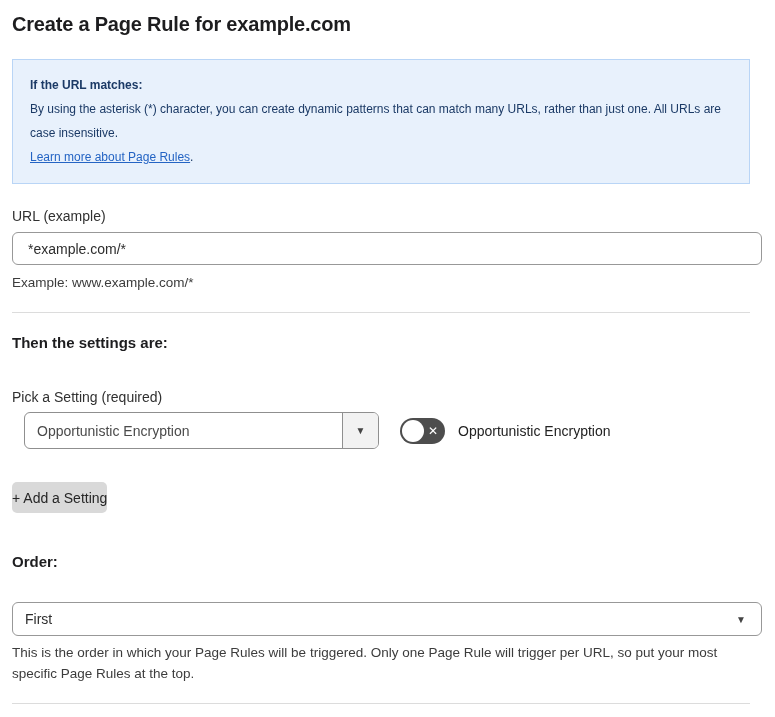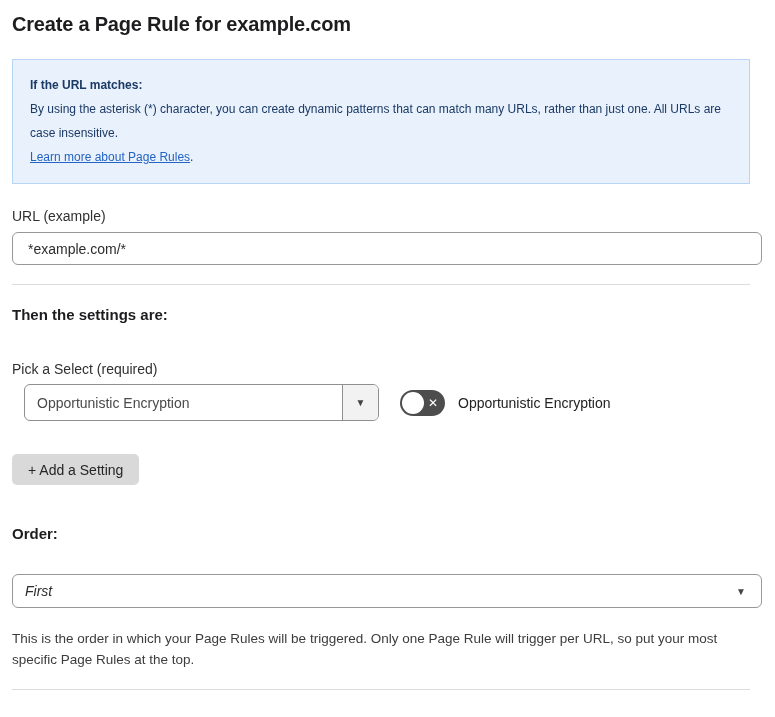--- a/index.html
+++ b/index.html
@@ -151,21 +151,21 @@
     margin-left: 13px;
     font-size: 14px;
     color: #222;
   }
   
   .btn {
     display: inline-flex;
     align-items: center;
     justify-content: center;
     height: 31px;
-    padding: 0 16px;
+    padding: 0 0;
     border: none;
     border-radius: 5px;
     font-size: 14px;
     font-family: "Liberation Sans", "DejaVu Sans", sans-serif;
     cursor: pointer;
   }
   .btn-gray {
     background: #d9d9d9;
     color: #262626;
   }
@@ -177,22 +177,21 @@
     height: 31px;
     border: 1px solid #989898;
     border-radius: 6px;
     background: #fff;
     display: flex;
     align-items: center;
     padding: 16px 12px;
     font-size: 14px;
     color: #2d2d2d;
     cursor: pointer;
-    margin-bottom: 20px;
-    font-style: italic;
+    margin-bottom: 6px;
   }
   .order-select-value { flex: 1; }
   .order-select-arrow {
     font-size: 10px;
     color: #444;
     padding-right: 3px;
   }
   .settings-heading { margin-bottom: 38px; }
   .picker-label-row { margin-bottom: 7px; }
 </style>
@@ -204,26 +203,27 @@
   <h1 class="page-title">Create a Page Rule for example.com</h1>
 
   <div class="info-box">
     <div class="info-heading">If the URL matches:</div>
     <div class="info-body">By using the asterisk (*) character, you can create dynamic patterns that can match many URLs, rather than just one. All URLs are case insensitive.</div>
     <div><a class="info-link">Learn more about Page Rules</a><span>.</span></div>
   </div>
 
   <div class="field-label">URL (example)</div>
   <input class="text-input" type="text" value="*example.com/*" style="">
+  <div class="helper-text">Example: www.example.com/*</div>
 
   <hr class="divider divider-1">
 
   <div class="section-heading settings-heading">Then the settings are:</div>
 
-  <div class="field-label picker-label-row">Pick a Select (required)</div>
+  <div class="field-label picker-label-row">Pick a Setting (required)</div>
 
   <div class="setting-row">
     <div class="setting-picker">
       <div class="setting-picker-value">Opportunistic Encryption</div>
       <div class="setting-picker-arrow">▼</div>
     </div>
     <div class="toggle-wrap">
       <div class="toggle">
         <span class="toggle-knob"></span>
         <span class="toggle-x">✕</span>

